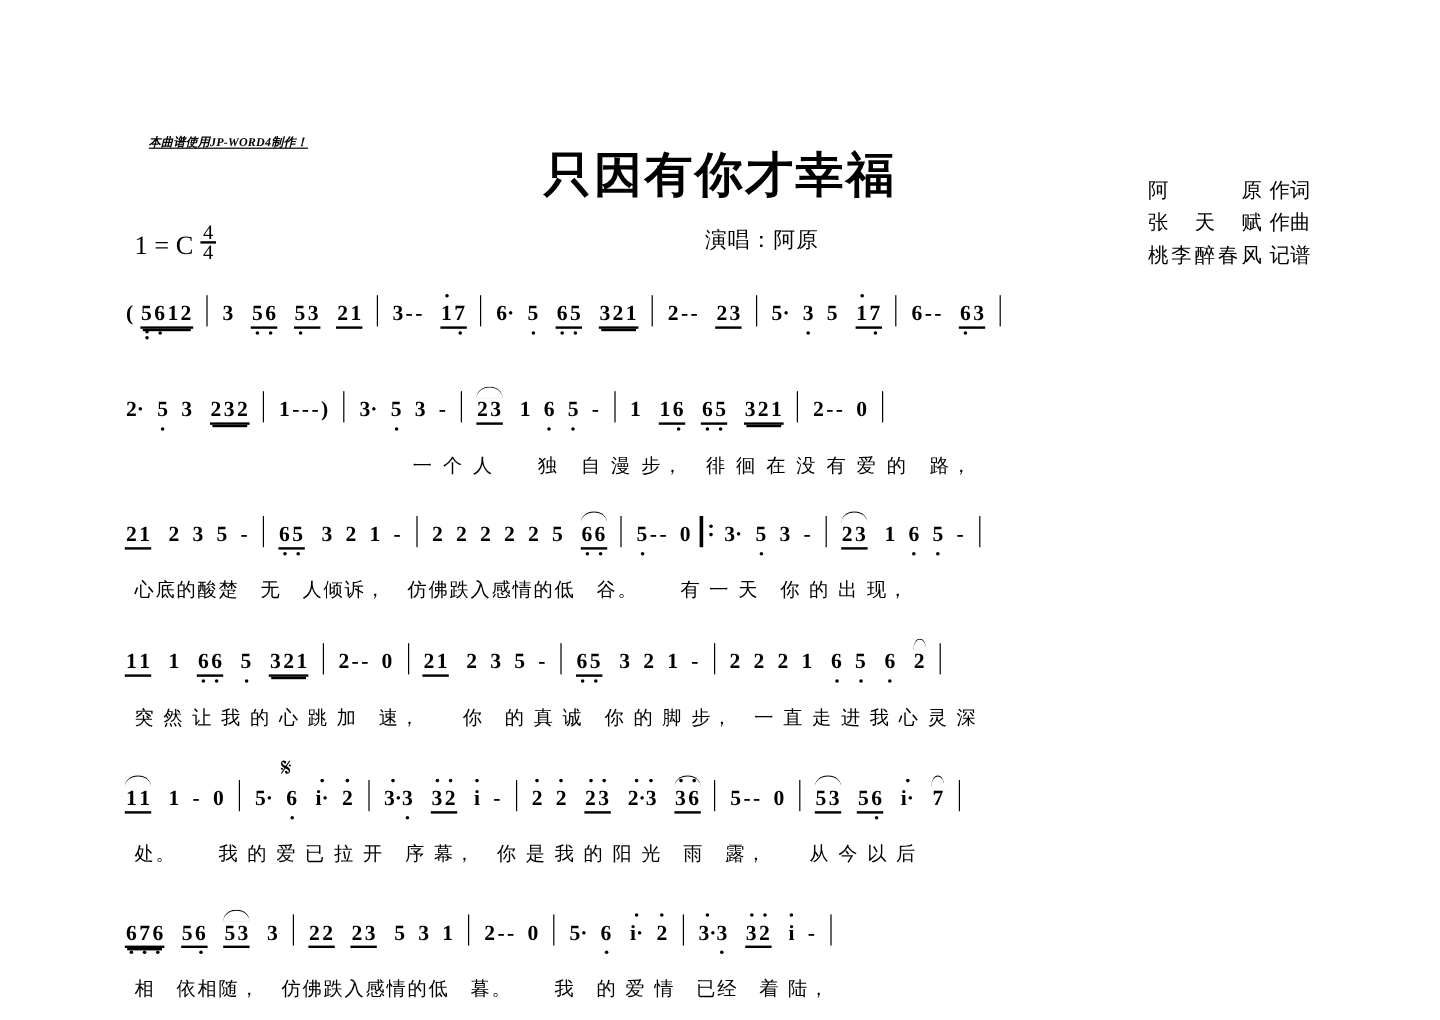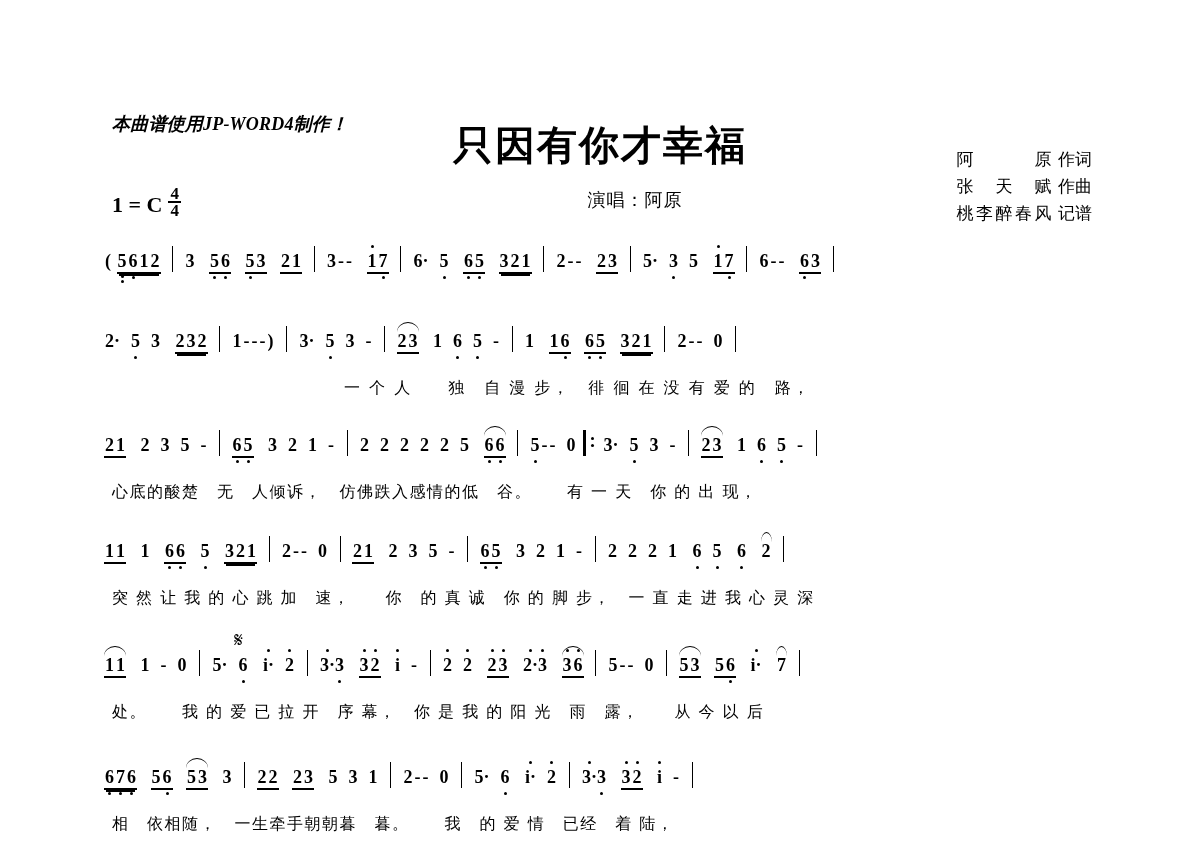--- a/index.html
+++ b/index.html
@@ -17,27 +17,28 @@
   }
   .sheet {
     position: relative;
     width: 1200px;
     height: 850px;
   }
 
   
   .maker-note {
     position: absolute;
-    left: 112px;
+    left: 124px;
     top: 112px;
     font-style: italic;
     font-weight: bold;
-    font-size: 18px;
+    font-size: 10px;
     font-family: "Liberation Serif", serif;
     letter-spacing: 0.2px;
+    text-decoration: underline;
   }
   .song-title {
     position: absolute;
     left: 0;
     top: 118px;
     width: 1200px;
     text-align: center;
     font-size: 40px;
     font-weight: bold;
     font-family: "DejaVu Sans", sans-serif;
@@ -67,21 +68,21 @@
     display: inline-block;
     min-width: 95px;
     text-align: justify;
     text-align-last: justify;
   }
   .keysig {
     position: absolute;
     left: 112px;
     top: 186px;
     font-size: 22px;
-    font-weight: bold;
+    font-weight: normal;
     font-family: "Liberation Serif", serif;
   }
   .keysig .frac {
     display: inline-block;
     vertical-align: -4px;
     margin-left: 6px;
     font-size: 17px;
     line-height: 15px;
     text-align: center;
   }
@@ -382,16 +383,16 @@
       <span class="n">2</span><span class="n">-</span><span class="n">-</span><span class="sp"></span><span class="n">0</span>
       <span class="bar"></span>
       <span class="n">5·</span><span class="sp"></span><span class="n dotd">6</span><span class="sp"></span>
       <span class="n dotu">i·</span><span class="sp"></span><span class="n dotu">2</span>
       <span class="bar"></span>
       <span class="n dotu">3·</span><span class="n dotd" style="margin-left:-2px">3</span><span class="sp"></span>
       <span class="grp u1"><span class="n dotu">3</span><span class="n dotu">2</span></span><span class="sp"></span>
       <span class="n dotu">i</span><span class="sp"></span><span class="n">-</span>
       <span class="bar"></span>
     </div>
-    <div class="lyrics" style="padding-left:8px; letter-spacing:1.5px;">相　依相随，　一生牵手朝朝暮　暮。　　我　的 爱 情　已经　着 陆，</div>
+    <div class="lyrics" style="padding-left:8px; letter-spacing:1.5px;">相　依相随，　仿佛跌入感情的低　暮。　　我　的 爱 情　已经　着 陆，</div>
   </div>
 
 </div>
 
 </body></html>

